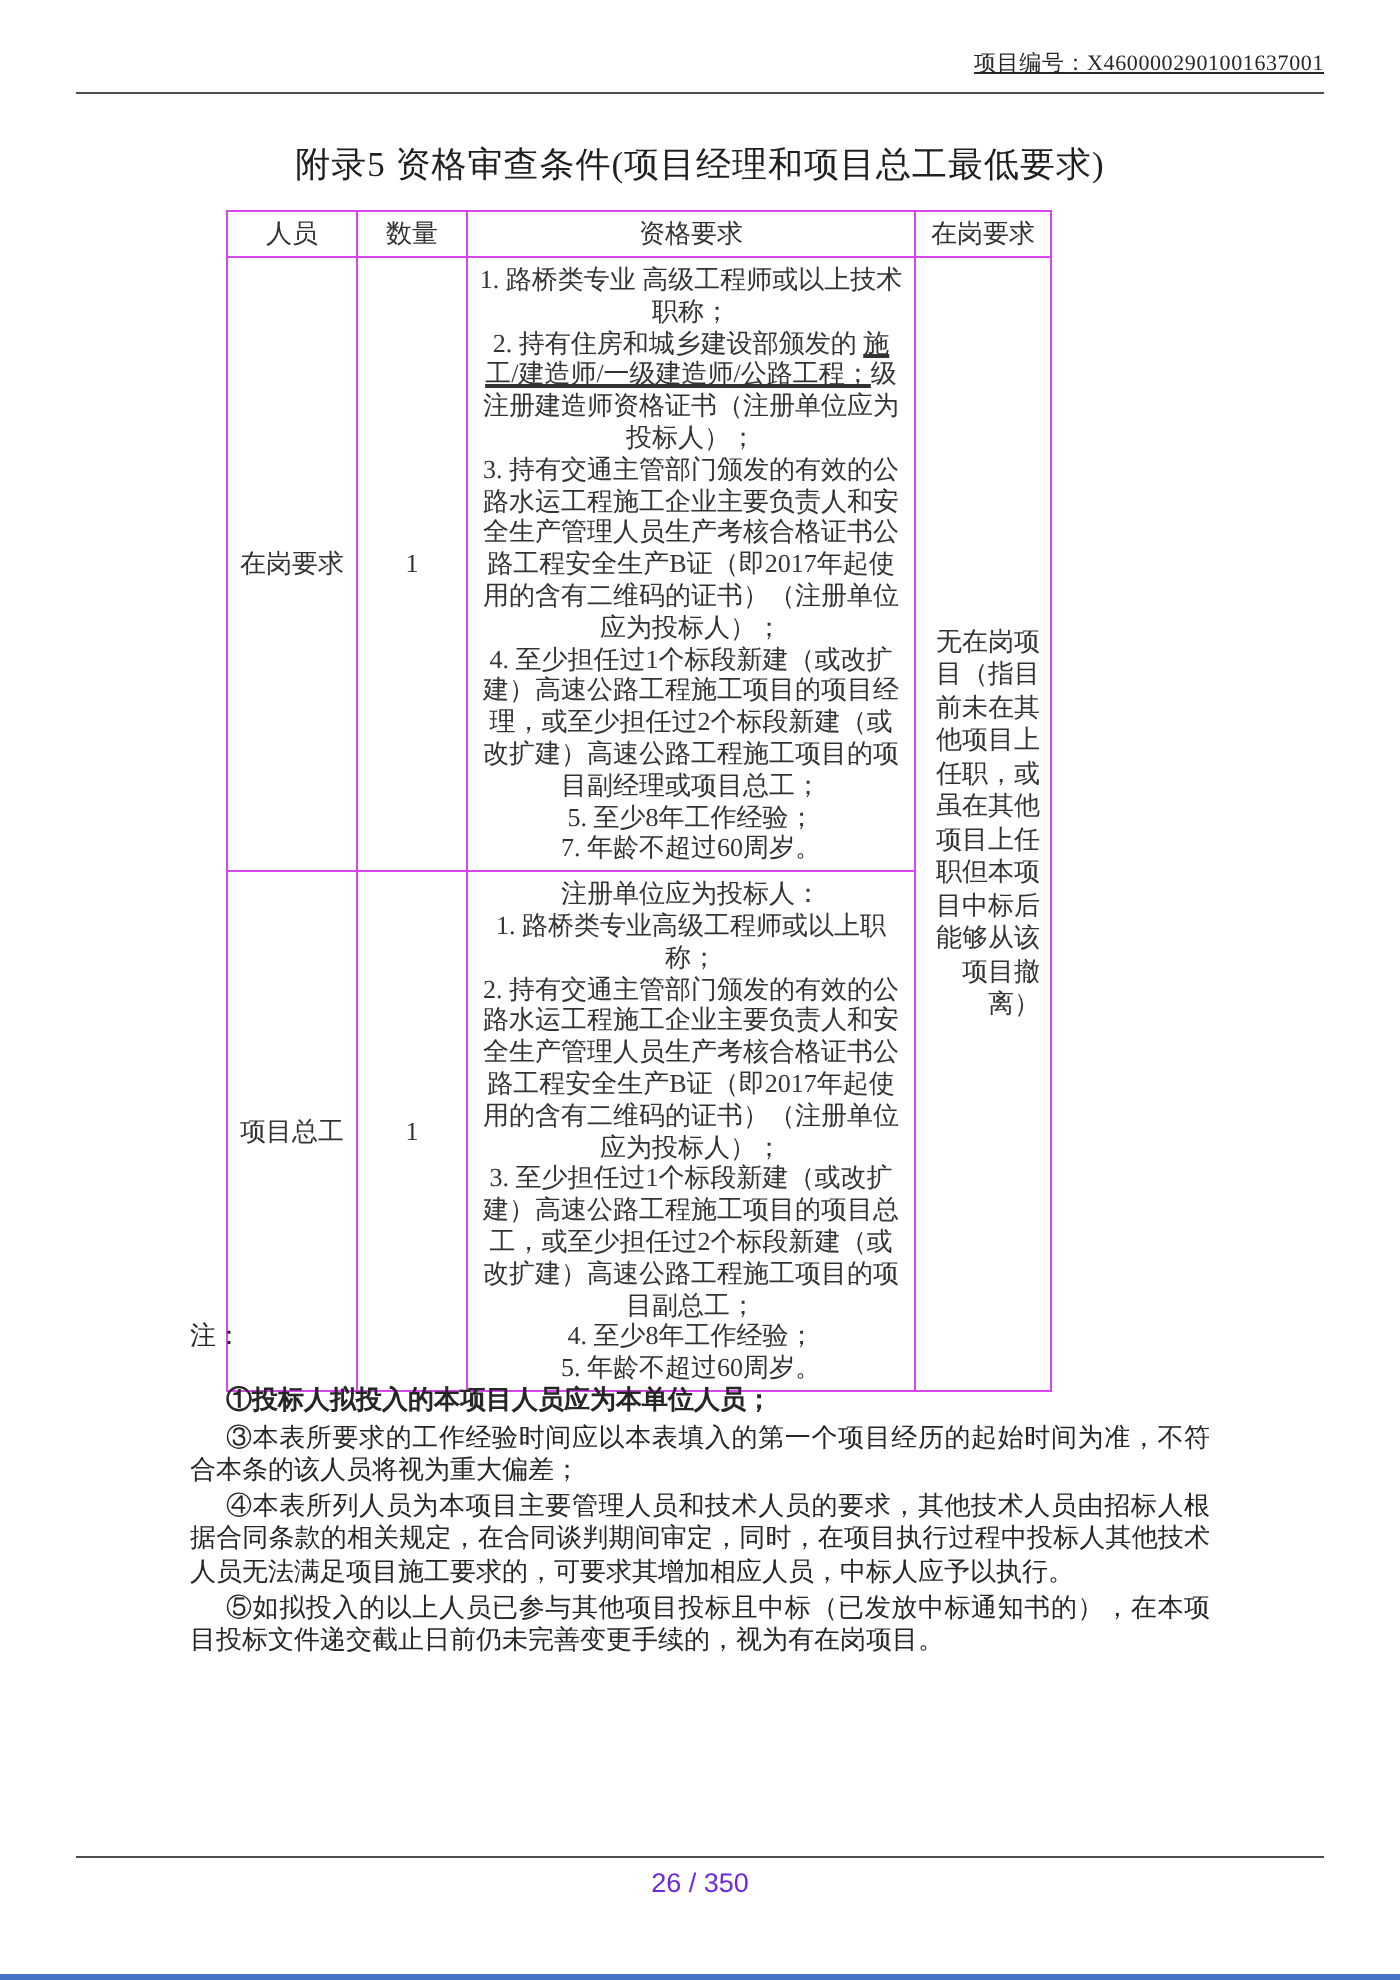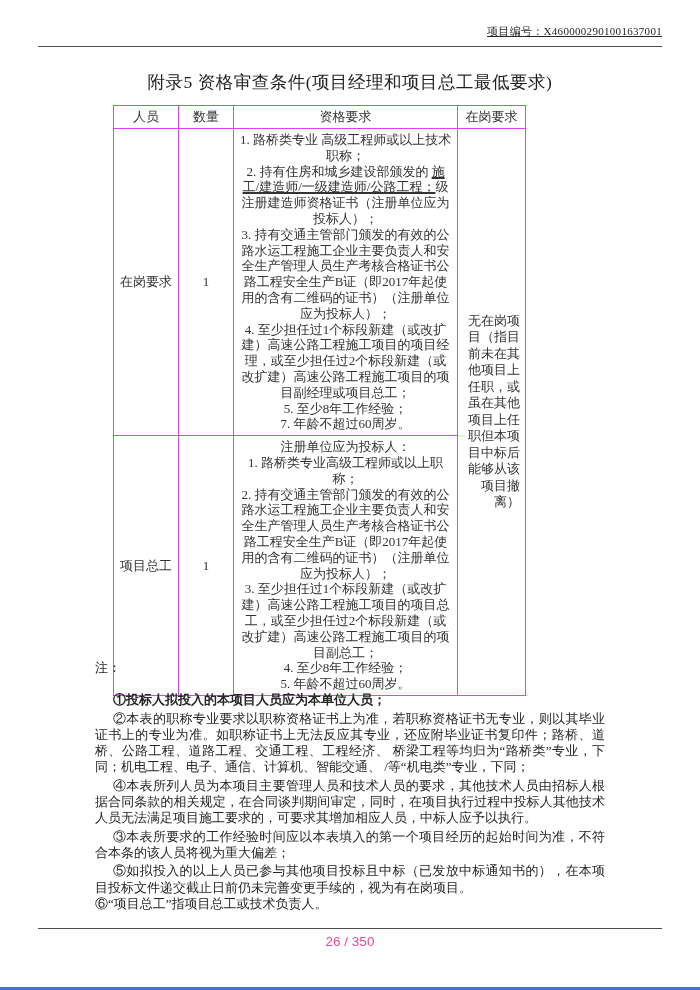--- a/index.html
+++ b/index.html
@@ -68,21 +68,21 @@
 
   
   .footer-rule {
     position: absolute; top: 928px; left: 38px; right: 38px;
     border-top: 1.5px solid #4d4d4d;
   }
   .page-number {
     position: absolute; top: 934px; left: 0; right: 0;
     text-align: center; font-size: 13.5px;
     font-family: "Liberation Sans", "DejaVu Sans", sans-serif;
-    color: #ec4899;
+    color: #6d28d9;
   }
   .bottom-bar {
     position: absolute; bottom: 0; left: 0; right: 0; height: 3px;
     background: #4472c4;
   }
 </style>
 </head>
 <body>
 
 <div class="page">
@@ -134,24 +134,22 @@
           <p>4. 至少8年工作经验；</p>
           <p>5. 年龄不超过60周岁。</p>
         </td>
       </tr>
     </tbody>
   </table>
 
   <div class="notes">
     <div class="note-label">注：</div>
     <p class="indent first">①投标人拟投入的本项目人员应为本单位人员；</p>
-    <p class="indent">②本表的职称专业要求以职称资格证书上为准，若职称资格证书无专业，则以其毕业证书上的专业为准。如职称证书上无法反应其专业，还应附毕业证书复印件；路桥、道桥、公路工程、道路工程、交通工程、工程经济、 桥梁工程等均归为“路桥类”专业，下同；机电工程、电子、通信、计算机、智能交通、 /等“机电类”专业，下同；</p>
+    <p class="indent">③本表所要求的工作经验时间应以本表填入的第一个项目经历的起始时间为准，不符合本条的该人员将视为重大偏差；</p>
     <p class="indent">④本表所列人员为本项目主要管理人员和技术人员的要求，其他技术人员由招标人根据合同条款的相关规定，在合同谈判期间审定，同时，在项目执行过程中投标人其他技术人员无法满足项目施工要求的，可要求其增加相应人员，中标人应予以执行。</p>
-    <p class="indent">③本表所要求的工作经验时间应以本表填入的第一个项目经历的起始时间为准，不符合本条的该人员将视为重大偏差；</p>
     <p class="indent">⑤如拟投入的以上人员已参与其他项目投标且中标（已发放中标通知书的），在本项目投标文件递交截止日前仍未完善变更手续的，视为有在岗项目。</p>
-    <p class="noindent">⑥“项目总工”指项目总工或技术负责人。</p>
   </div>
 
   <div class="footer-rule"></div>
   <div class="page-number">26 / 350</div>
   <div class="bottom-bar"></div>
 
 </div>
 
 </body></html>

